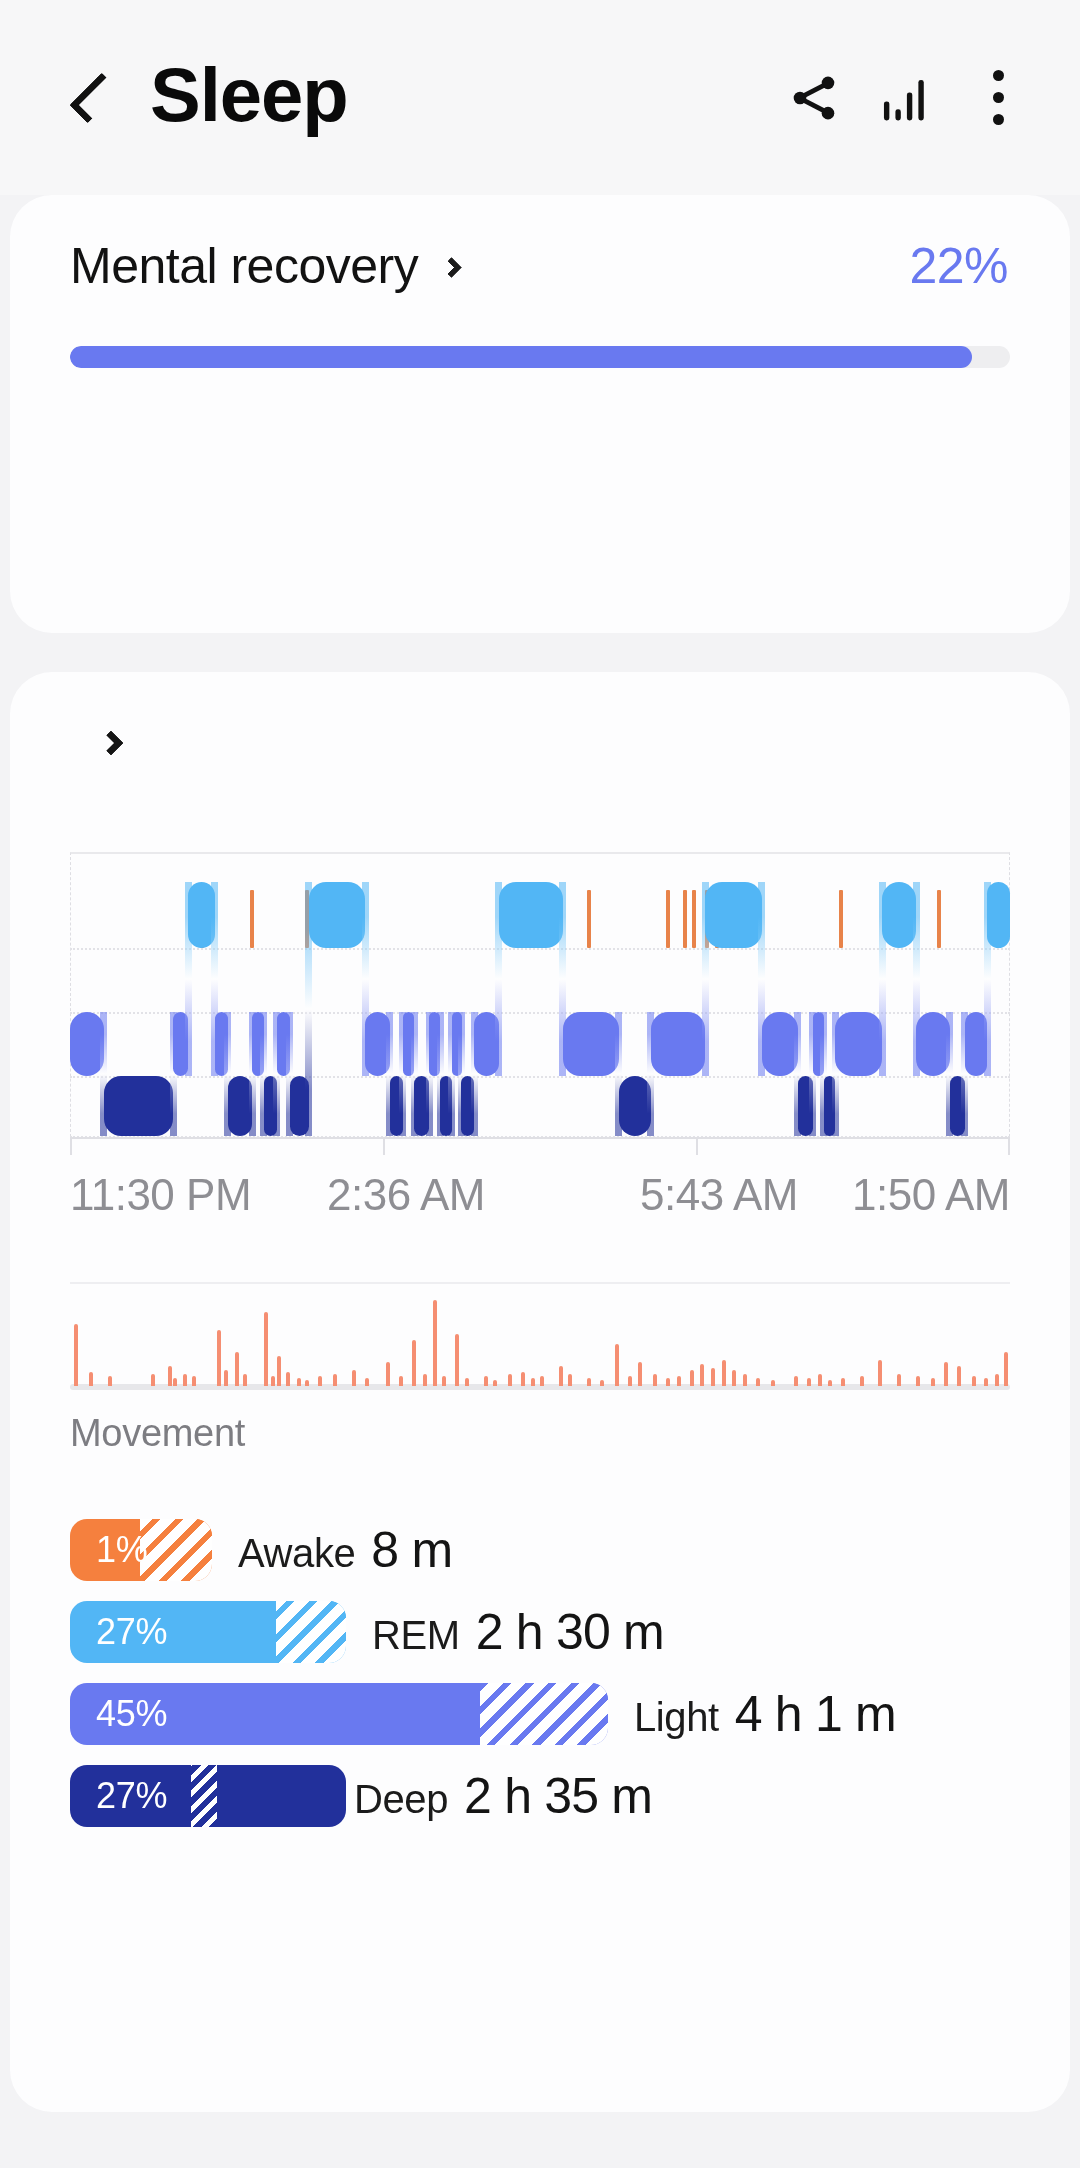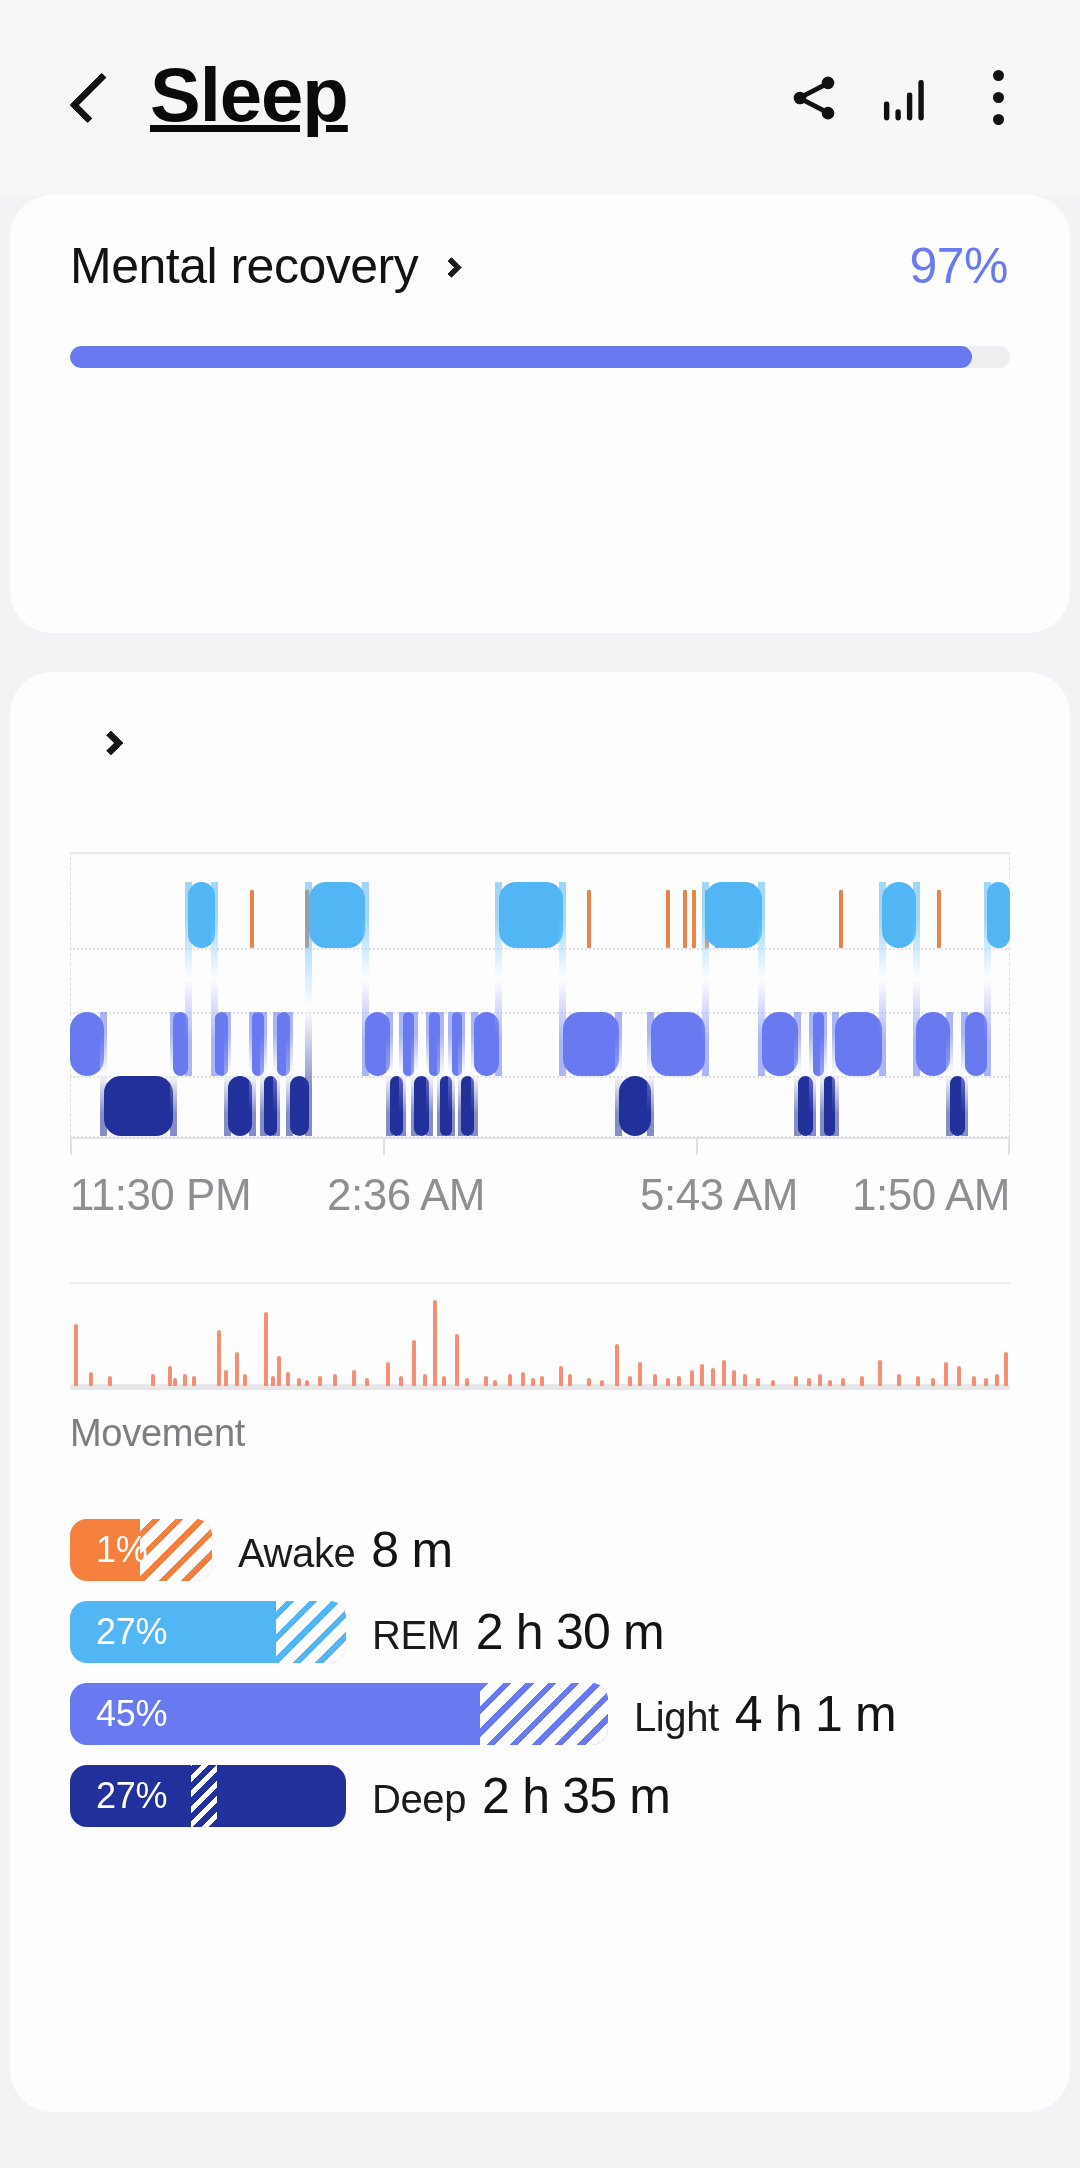--- a/index.html
+++ b/index.html
@@ -24,21 +24,21 @@
     cursor:pointer;
   }
   .chev-back{
     width:26px; height:46px;
     border-left:7px solid #111; border-bottom:7px solid #111;
     transform:rotate(45deg) translate(4px,-4px);
     border-radius:2px;
   }
   .appbar-title{
     font-size:76px; font-weight:700; color:#0a0a0a;
-    letter-spacing:-1px; margin-left:22px; line-height:1; margin-top:-6px;text-decoration:underline;
+    letter-spacing:-1px; margin-left:22px; line-height:1; margin-top:-6px;
   }
   .appbar-actions{
     position:absolute; right:36px; top:0; height:195px;
     display:flex; align-items:center; gap:0;
   }
   .act{ width:92px; height:92px; display:flex; align-items:center; justify-content:center; cursor:pointer;}
   .dots{ display:flex; flex-direction:column; gap:11px; align-items:center;}
   .dots i{ width:11px; height:11px; background:#111; border-radius:50%; display:block;}
 
   
@@ -185,21 +185,21 @@
       </div>
     </div>
   </div>
 
   <div class="card" id="card-summary">
 
     <div class="srow" style="top:38px">
       <div class="head">
         <span class="label">Mental recovery</span>
         <span class="chev-sm"></span>
-        <span class="value">97%</span>
+        <span class="value">22%</span>
       </div>
       <div class="track" style="top:113px">
         <div class="fill" id="fill0" style="width: 96%;"></div>
       </div>
     </div>
 
   </div>
 
   <div class="card" id="card-stages">
 
@@ -425,21 +425,21 @@
             <span class="ldur">4 h 1 m</span>
           </div>
         </div>
         <div class="lrow" style="top: 246px;">
           <div class="pill-wrap">
             <div class="pill" style="width: 276px; background: rgb(34, 48, 155);">
               <div class="hatch" style="left: 121.44px; width: 26px; background: repeating-linear-gradient(-45deg, rgb(34, 48, 155) 0px, rgb(34, 48, 155) 6px, rgb(255, 255, 255) 6px, rgb(255, 255, 255) 11px);"></div>
               <span class="pct">27%</span>
             </div>
           </div>
-          <div class="ltext" style="margin-left: 26px;">
+          <div class="ltext" style="margin-left: 8px;">
             <span class="lname">Deep</span>
             <span class="ldur">2 h 35 m</span>
           </div>
         </div>
       </div>
   </div>
 
 </div>
 
 </body></html>

